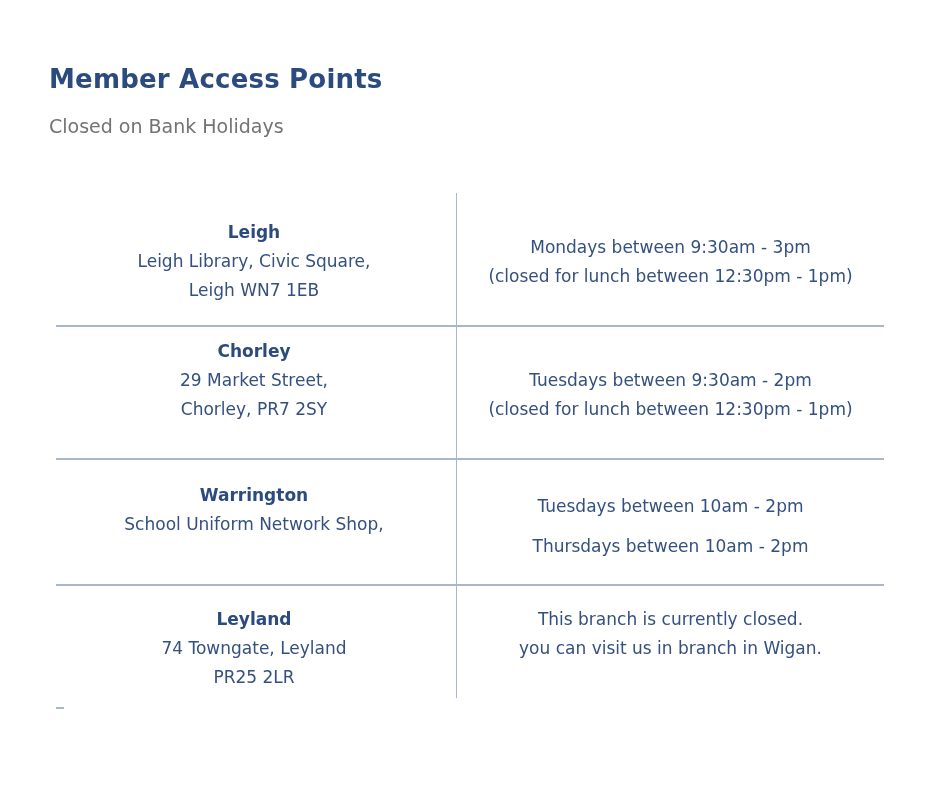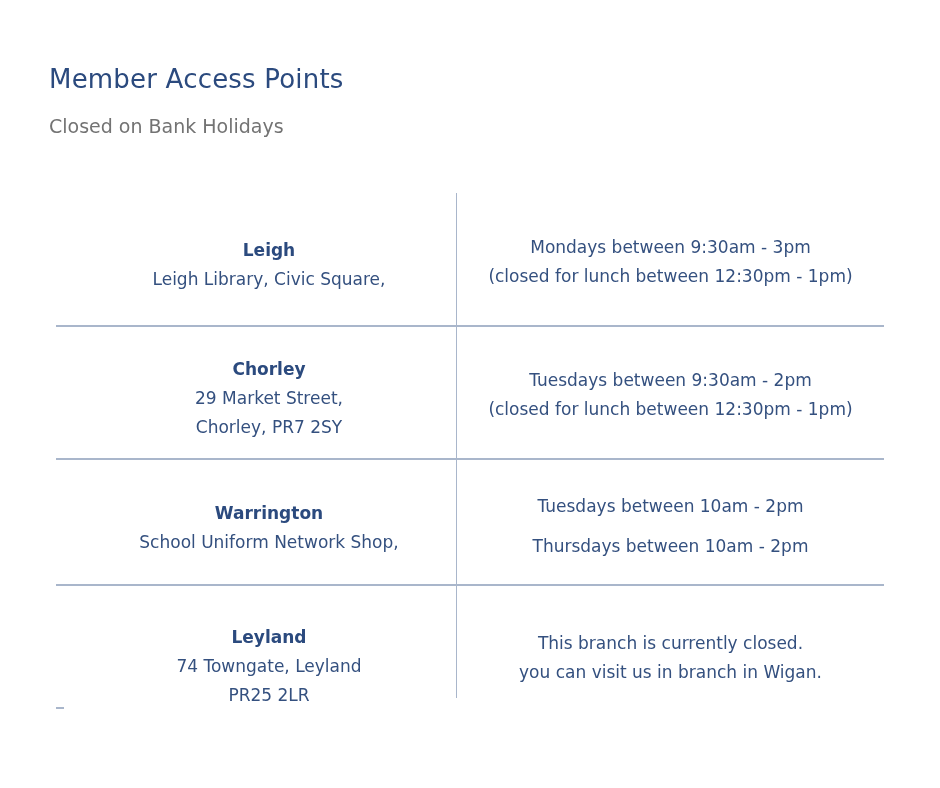--- a/index.html
+++ b/index.html
@@ -3,58 +3,59 @@
   <meta charset="utf-8">
   <style>
     html, body { margin: 0; padding: 0; }
     body {
       width: 940px; height: 788px; background: #ffffff;
       font-family: "DejaVu Sans", sans-serif;
       color: #2f4b7c; position: relative; overflow: hidden;
     }
     .title {
       position: absolute; left: 49px; top: 64px;
-      font-size: 26px; font-weight: normal; color: #2b4a7e; letter-spacing: 0.2px;
+      font-size: 26px; font-weight: bold; color: #2b4a7e; letter-spacing: 0.2px;
     }
     .subtitle {
       position: absolute; left: 49px; top: 115px;
       font-size: 19px; color: #737373;
     }
     .vline {
       position: absolute; left: 456px; top: 193px; width: 1px; height: 505px;
       background: #a9b6cb;
     }
     .hline {
       position: absolute; left: 56px; width: 828px; height: 2px; background: #a9b6cb;
     }
     .cell {
       position: absolute; text-align: center; font-size: 17px; line-height: 29px; color: #34507f;
     }
     .cell .name { font-weight: bold; color: #2b4a7e; }
-    .left { left: 69px; width: 400px; margin-top: 18px; }
+    .left { left: 54px; width: 400px; }
     .right { left: 457px; width: 427px; }
     .dash {
       position: absolute; left: 56px; top: 707px; width: 8px; height: 2px; background: #a9b6cb;
     }
   </style>
 </head>
 <body>
 
 <div class="title">Member Access Points</div>
 <div class="subtitle">Closed on Bank Holidays</div>
 
 <div>
   <div class="vline"></div>
   <div class="hline" style="top:325px;"></div>
   <div class="hline" style="top:458px;"></div>
   <div class="hline" style="top:584px;"></div>
 
   <div class="cell left" style="top:218px;">
     <div class="name">Leigh</div>
     <div>Leigh Library, Civic Square,</div>
+    <div>Leigh WN7 1EB</div>
   </div>
   <div class="cell right" style="top:233px;">
     <div>Mondays between 9:30am - 3pm</div>
     <div>(closed for lunch between 12:30pm - 1pm)</div>
   </div>
 
   <div class="cell left" style="top:337px;">
     <div class="name">Chorley</div>
     <div>29 Market Street,</div>
     <div>Chorley, PR7 2SY</div>
@@ -71,19 +72,19 @@
   <div class="cell right" style="top:486px; line-height:40px;">
     <div>Tuesdays between 10am - 2pm</div>
     <div>Thursdays between 10am - 2pm</div>
   </div>
 
   <div class="cell left" style="top:605px;">
     <div class="name">Leyland</div>
     <div>74 Towngate, Leyland</div>
     <div>PR25 2LR</div>
   </div>
-  <div class="cell right" style="top:605px;margin-top:24px;">
+  <div class="cell right" style="top:605px;">
     <div>This branch is currently closed.</div>
     <div>you can visit us in branch in Wigan.</div>
   </div>
 </div>
 
 <div class="dash"></div>
 
 </body></html>

